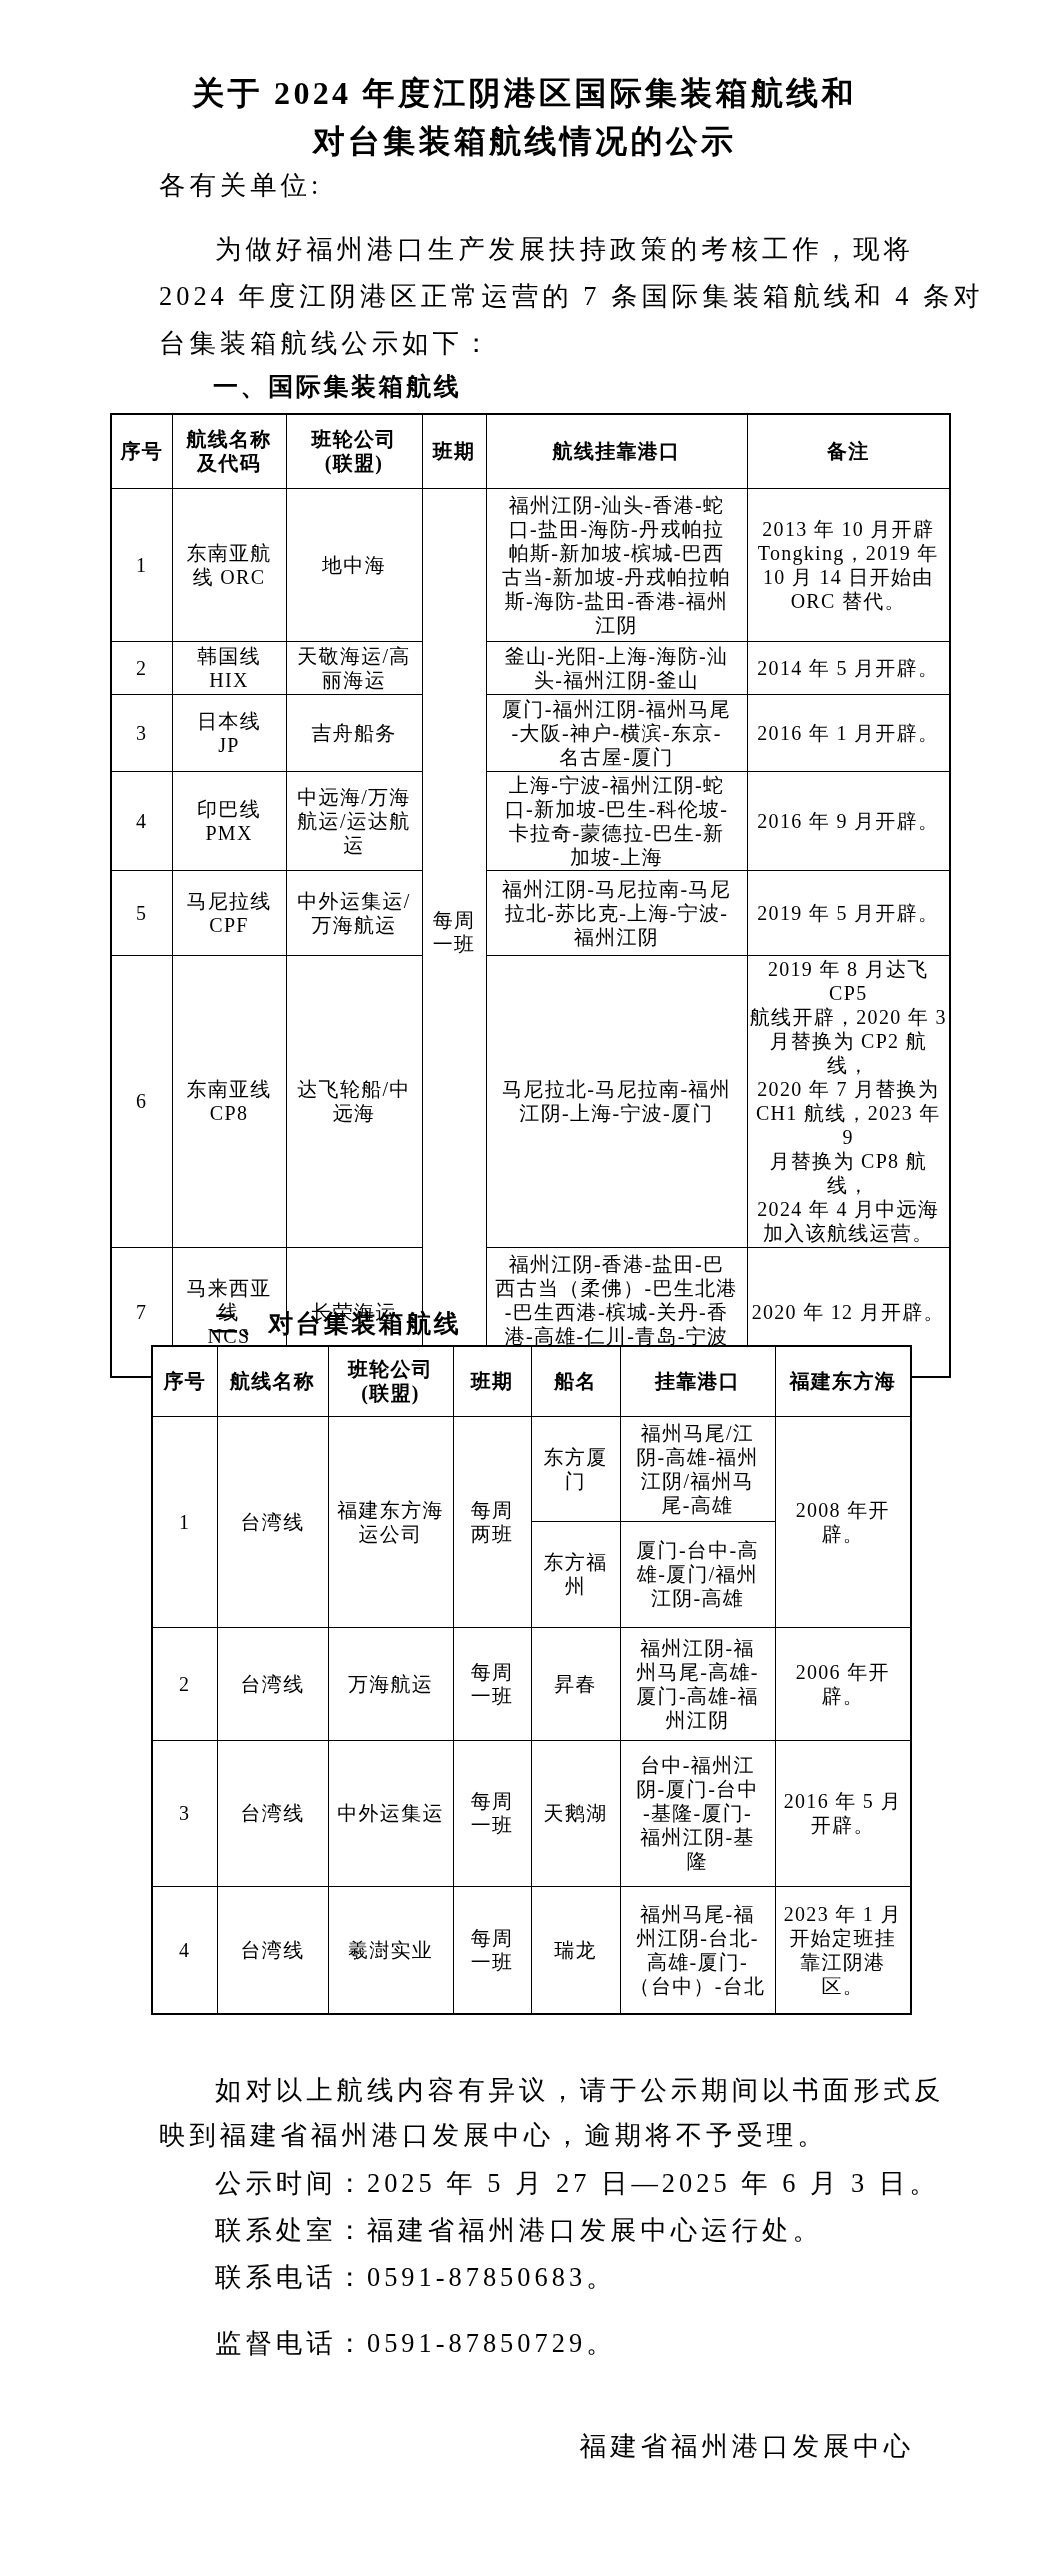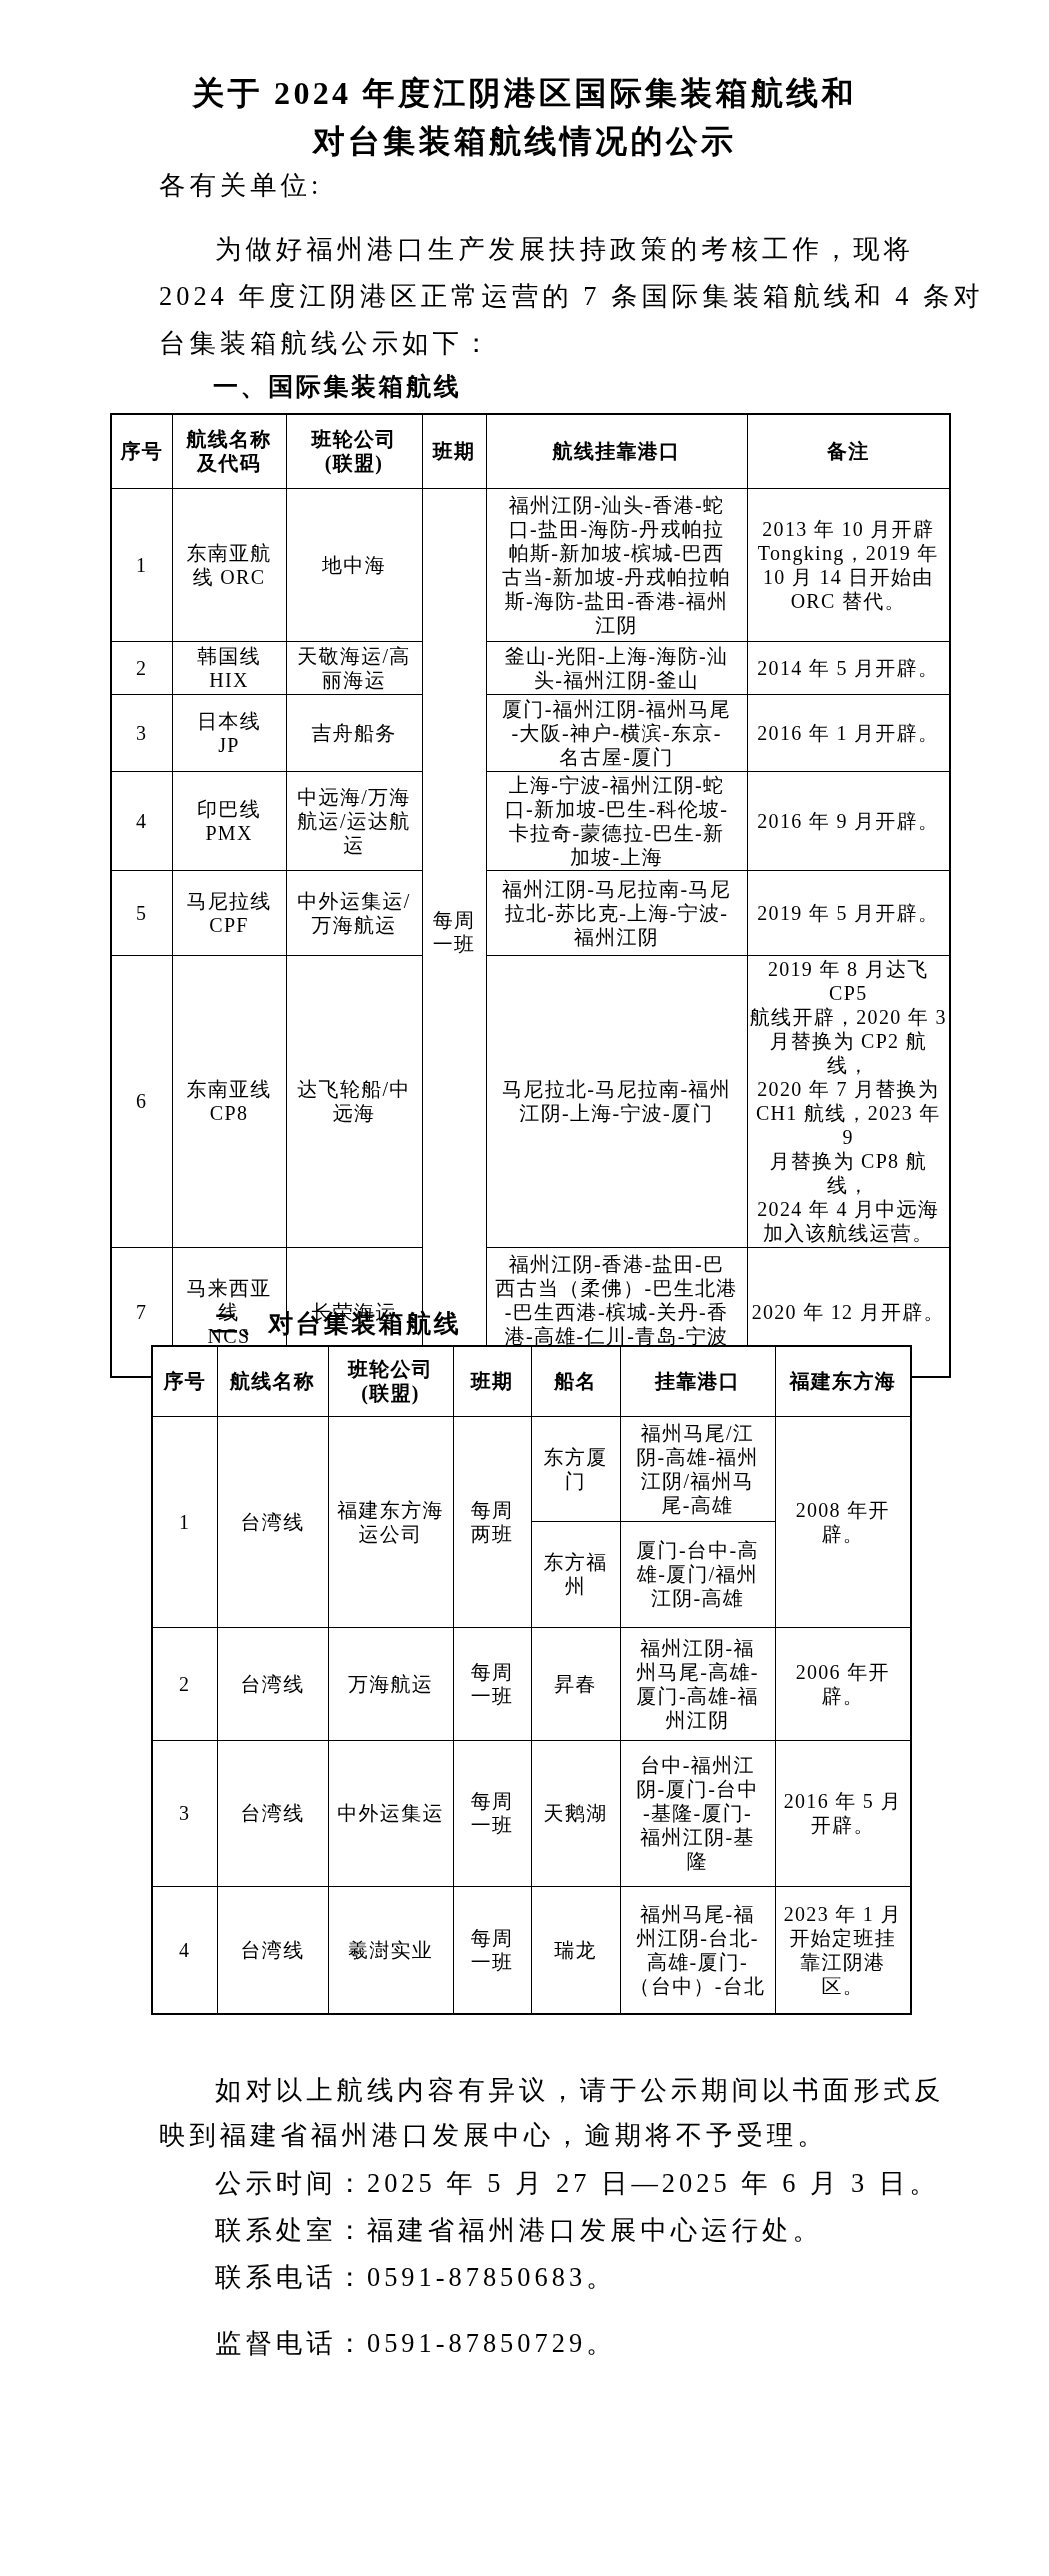--- a/index.html
+++ b/index.html
@@ -272,16 +272,17 @@
     </table>
 
   <div class="abs body-line indent2" style="left:159px; top:2074px;">如对以上航线内容有异议，请于公示期间以书面形式反</div>
   <div class="abs body-line" style="left:159px; top:2119px;">映到福建省福州港口发展中心，逾期将不予受理。</div>
   <div class="abs body-line indent2" style="left:159px; top:2167px;">公示时间：2025 年 5 月 27 日—2025 年 6 月 3 日。</div>
   <div class="abs body-line indent2" style="left:159px; top:2214px;">联系处室：福建省福州港口发展中心运行处。</div>
   <div class="abs body-line indent2" style="left:159px; top:2261px;">联系电话：0591-87850683。</div>
   <div class="abs body-line indent2" style="left:159px; top:2307px;margin-top:20px;">监督电话：0591-87850729。</div>
 
   <div class="abs sig-block" style="left:542px; top:2421px; width:410px;">
+    <div>福建省福州港口发展中心</div>
   </div>
 
 </div>
 
 
 </body></html>

